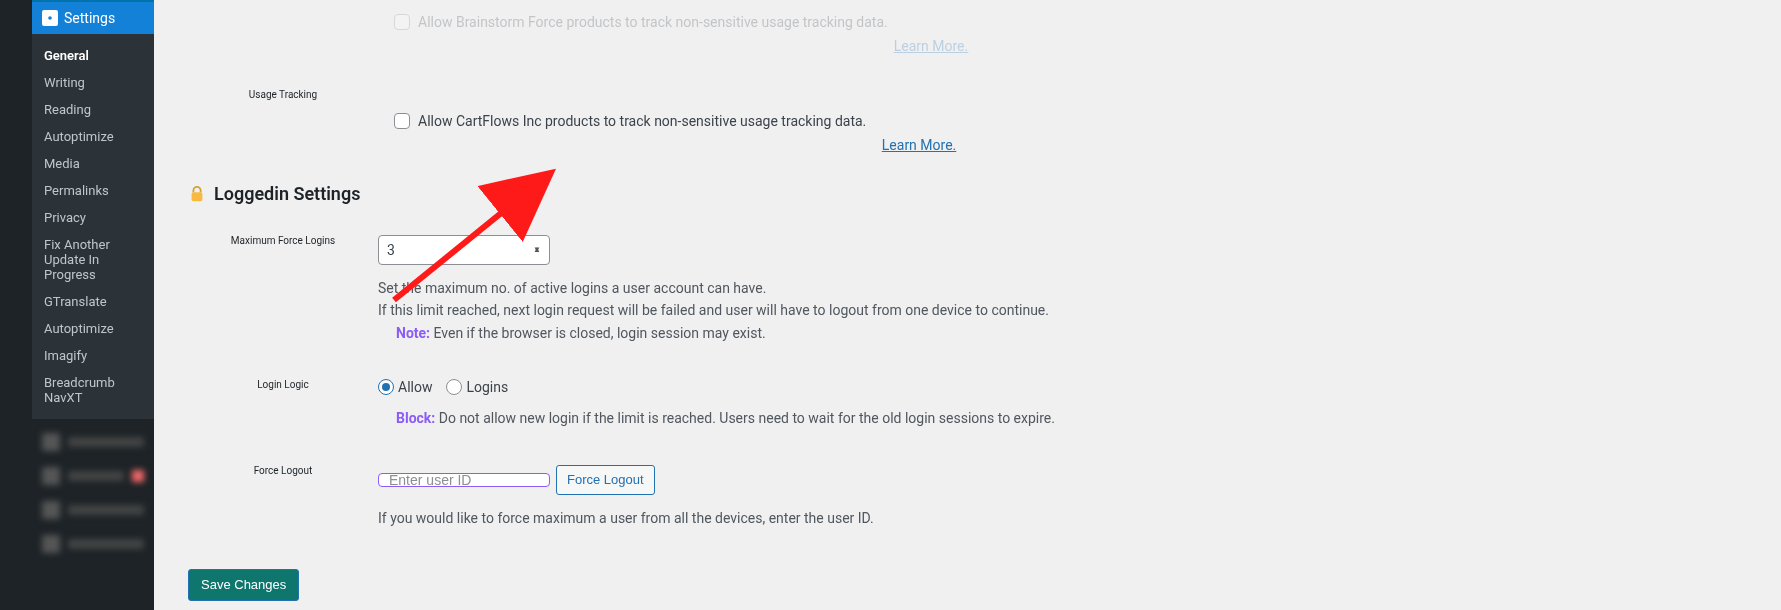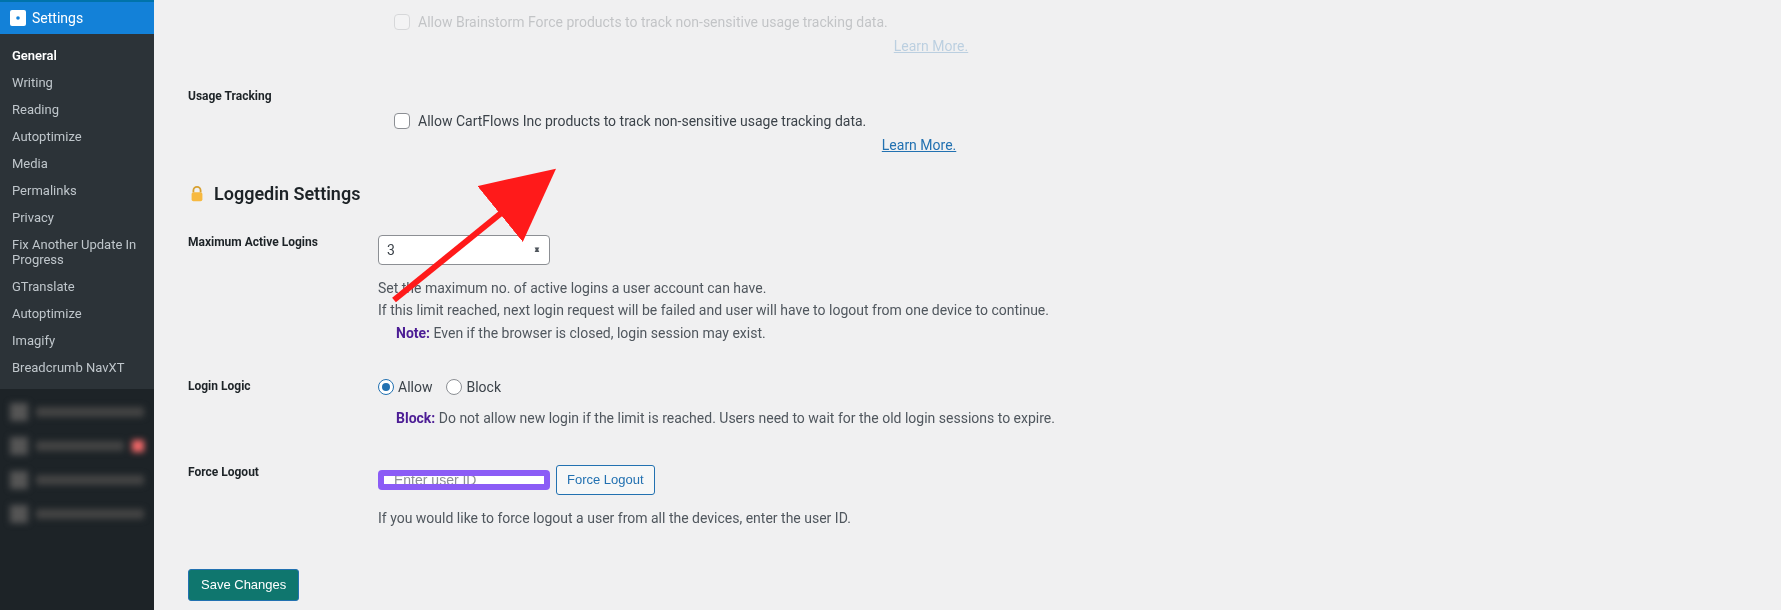--- a/index.html
+++ b/index.html
@@ -13,20 +13,21 @@
     overflow: hidden;
   }
   .wrap { display: flex; width: 100%; height: 100%; }
   
   .sidebar {
     width: 154px;
     background: #1d2327;
     color: #f0f0f1;
     font-size: 14px;
     flex: 0 0 154px;
+    padding-left: 32px;
   }
   .side-header {
     background: #1381d8;
     color: #fff;
     padding: 8px 10px;
     display: flex;
     align-items: center;
     gap: 6px;
     position: relative;
     border-top: 2px solid #0073aa;
@@ -69,25 +70,26 @@
     flex: 1;
     padding: 0 20px 40px 24px;
     overflow: hidden;
     position: relative;
   }
   .row { display: flex; align-items: flex-start; margin-bottom: 20px; }
   .row.top-cut { margin-top: -10px; }
   .row-label {
     width: 200px;
     flex: 0 0 200px;
-    font-weight: 700;
+    font-weight: 400;
     color: #1d2327;
-    font-size: 12px;
+    font-size: 10px;
     padding-top: 15px;
     padding-left: 10px;
+    text-align: center;
   }
   .row-field { flex: 1; padding-top: 15px; font-size: 14px; color: #3c434a; }
   .checkbox-line { display: flex; align-items: center; gap: 6px; padding-left: 16px; }
   .wp-cb {
     appearance: none;
     width: 16px; height: 16px;
     border: 1px solid #8c8f94;
     border-radius: 4px;
     background: #fff;
     margin-right: 2px;
@@ -111,21 +113,21 @@
     height: 30px;
     border: 1px solid #8c8f94;
     border-radius: 4px;
     padding: 0 8px;
     font-size: 14px;
     background: #fff;
     display: flex; align-items: center; justify-content: space-between;
   }
   .spin { line-height: 0; color: #50575e; display:flex; flex-direction:column; font-size:8px; }
   .desc { margin-top: 12px; line-height: 1.6; color: #50575e; font-size: 14px; }
-  .desc strong { color: #4c1d95; padding-left: 18px; }
+  .desc strong { color: #8b5cf6; padding-left: 18px; }
 
   .radio-line { display: flex; align-items: center; gap: 14px; }
   .wp-radio {
     appearance: none;
     width: 16px; height: 16px;
     border: 1px solid #8c8f94;
     border-radius: 50%;
     background: #fff;
     position: relative;
     cursor: pointer;
@@ -133,21 +135,21 @@
   }
   .wp-radio:checked { border-color: #2271b1; }
   .wp-radio:checked::after {
     content: ""; width: 8px; height: 8px; background: #2271b1; border-radius: 50%;
     position: absolute; top: 3px; left: 3px;
   }
   .radio-pair { display: inline-flex; align-items: center; gap: 4px; }
 
   .text-input {
     width: 172px; height: 14px;
-    border: 6px solid #8b5cf6; border-radius: 4px;
+    border: 1px solid #8b5cf6; border-radius: 4px;
     padding: 4px 10px; font-size: 14px; color: #2c3338;
   }
   .text-input::placeholder { color: #8c8f94; }
   .btn-secondary {
     display: inline-block; height: 30px; line-height: 28px;
     padding: 0 10px; border: 1px solid #2271b1; border-radius: 3px;
     background: #f6f7f7; color: #2271b1; font-size: 13px;
     margin-left: 6px; cursor: pointer;
   }
   .btn-primary {
@@ -244,21 +246,21 @@
       <span class="lock">
         <svg viewBox="0 0 20 20">
             <rect x="4" y="8" width="12" height="10" rx="2" fill="#f7b940"></rect>
             <path d="M6 8V6a4 4 0 018 0v2" fill="none" stroke="#d7a030" stroke-width="2"></path>
           </svg>
       </span>
       <span>Loggedin Settings</span>
     </h2>
 
     <div class="row">
-      <div class="row-label">Maximum Active Logins</div>
+      <div class="row-label">Maximum Force Logins</div>
       <div class="row-field">
         <div class="num-input">
           <span>3</span>
           <span class="spin">▲<br>▼</span>
         </div>
         <div class="desc">
           <div>Set the maximum no. of active logins a user account can have.</div>
           <div>If this limit reached, next login request will be failed and user will have to logout from one device to continue.</div>
           <div>
             <strong>Note:</strong><span> Even if the browser is closed, login session may exist.</span>
@@ -270,37 +272,37 @@
     <div class="row">
       <div class="row-label">Login Logic</div>
       <div class="row-field">
         <div class="radio-line">
           <label class="radio-pair">
             <input type="radio" class="wp-radio" name="ll" checked="" style="">
             <span>Allow</span>
           </label>
           <label class="radio-pair">
             <input type="radio" class="wp-radio" name="ll" style="">
-            <span>Block</span>
+            <span>Logins</span>
           </label>
         </div>
         <div class="desc">
           <div><strong>Block:</strong><span> Do not allow new login if the limit is reached. Users need to wait for the old login sessions to expire.</span></div>
         </div>
       </div>
     </div>
 
     <div class="row">
       <div class="row-label">Force Logout</div>
       <div class="row-field">
         <div style="display:flex;align-items:center">
           <input type="text" class="text-input" placeholder="Enter user ID" style="">
           <button class="btn-secondary">Force Logout</button>
         </div>
-        <div class="desc">If you would like to force logout a user from all the devices, enter the user ID.</div>
+        <div class="desc">If you would like to force maximum a user from all the devices, enter the user ID.</div>
       </div>
     </div>
 
     <button class="btn-primary">Save Changes</button>
 
     
     <div class="arrow">
       <svg width="170" height="140">
         <defs>
           <marker id="ah" markerWidth="12" markerHeight="12" refX="9" refY="6" orient="auto">

